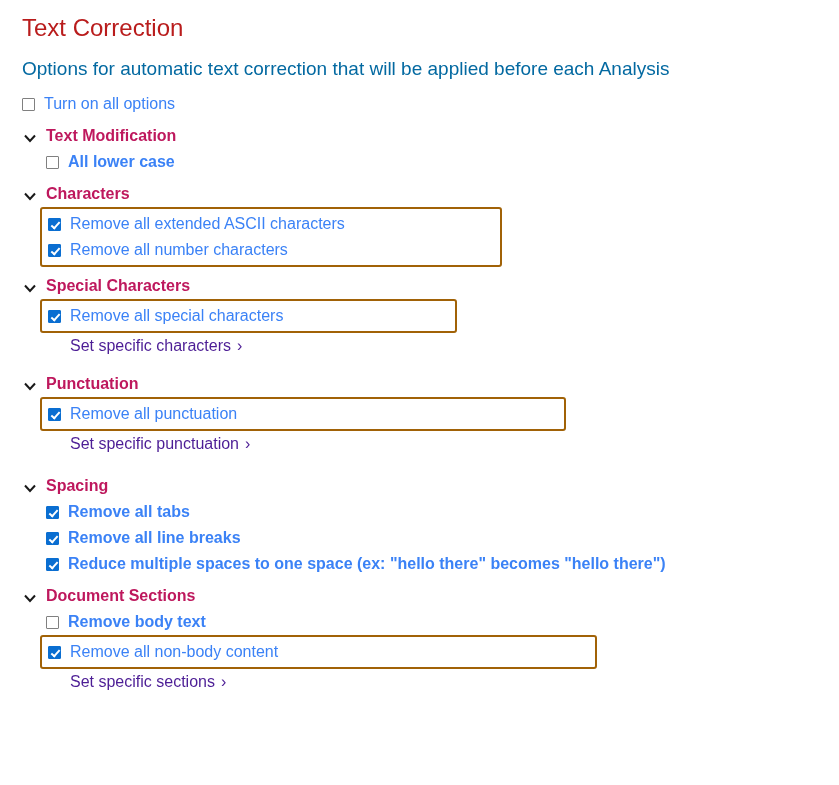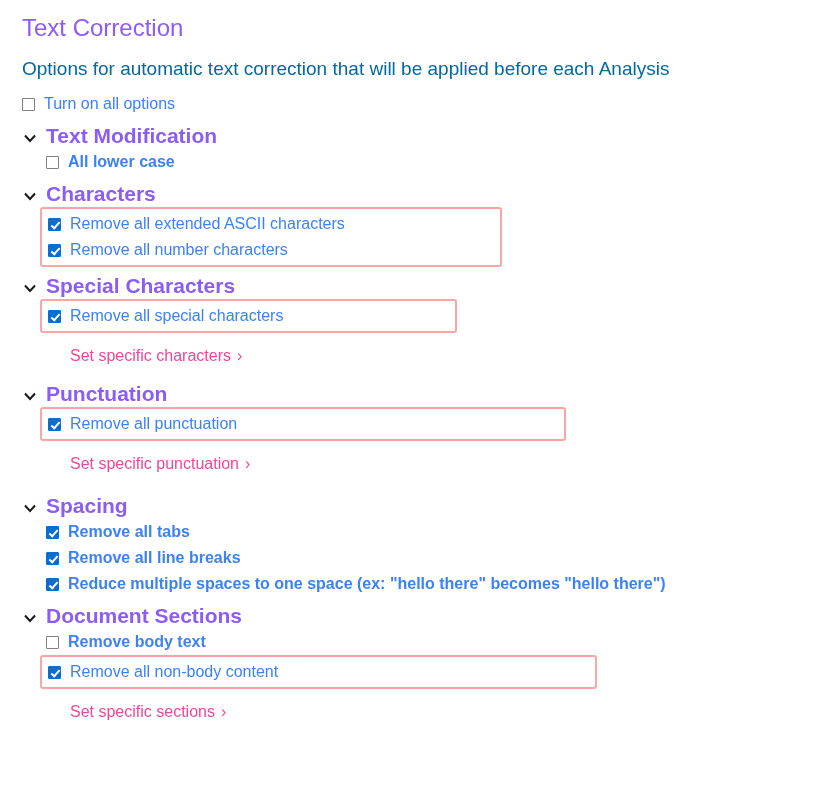--- a/index.html
+++ b/index.html
@@ -14,21 +14,21 @@
     color: #1a1a1a;
     overflow: hidden;
   }
   .page {
     padding: 14px 20px 0 22px;
     box-sizing: border-box;
   }
   .page-title {
     font-size: 24px;
     font-weight: 400;
-    color: #8b5cf6;
+    color: #b91c1c;
     margin: 0 0 14px 0;
     line-height: 1.2;
   }
   .page-subtitle {
     font-size: 19px;
     font-weight: 400;
     color: #0369a1;
     margin: 0 0 10px 0;
     line-height: 1.3;
   }
@@ -83,51 +83,50 @@
     margin-top: 6px;
   }
   .chevron {
     width: 16px;
     height: 16px;
     margin-right: 8px;
     flex: 0 0 auto;
     display: inline-block;
   }
   .group-title {
-    font-size: 21px;
+    font-size: 16px;
     font-weight: bold;
-    color: #8b5cf6;
+    color: #be185d;
   }
   .indent-2 { margin-left: 24px; font-weight: bold; }
 
   .link-row {
     margin-left: 48px;
     min-height: 26px;
     line-height: 26px;
     display: flex;
     align-items: center;
   }
   .link {
-    color: #ec4899;
+    color: #4c1d95;
     font-size: 16px;
     text-decoration: none;
     cursor: pointer;
     display: inline-flex;
     align-items: center;
-    margin-top: 10px;
   }
   .link .arrow {
     margin-left: 6px;
     display: inline-block;
     line-height: 1;
   }
 
   
   .hl {
-    border: 2px solid #fca5a5;
+    border: 2px solid #a16207;
     border-radius: 3px;
     box-sizing: border-box;
     padding: 2px 6px 2px 6px;
     margin-left: 18px;
     display: inline-block;
   }
   .hl .row { margin-left: 0; }
   .hl-w-chars   { width: 462px; }
   .hl-w-special { width: 417px; }
   .hl-w-punct   { width: 526px; }

